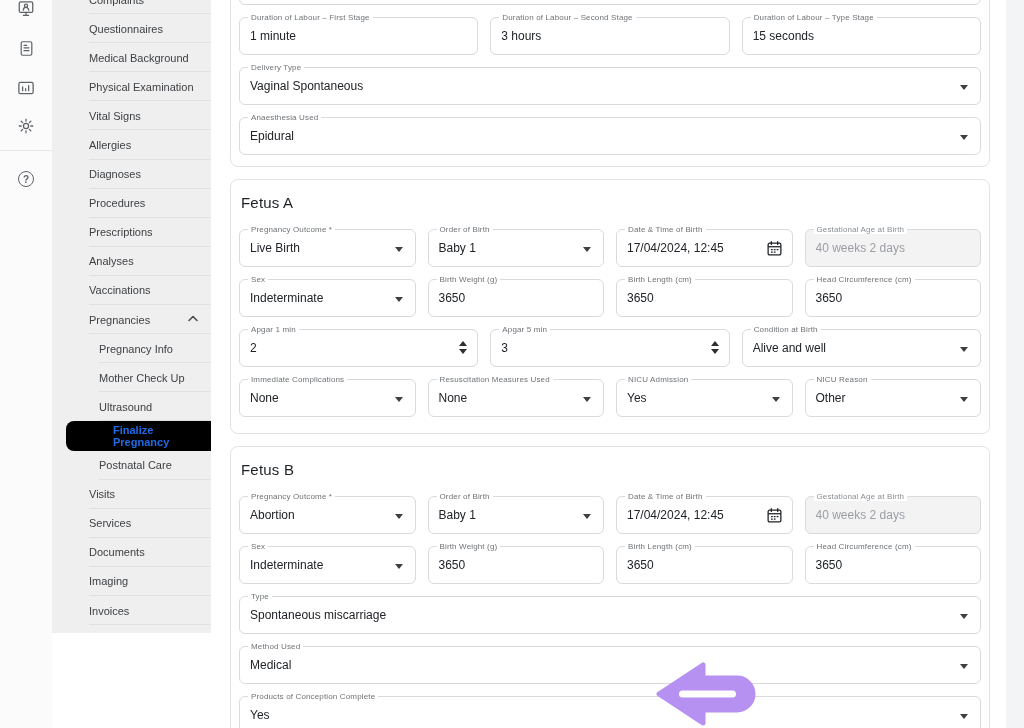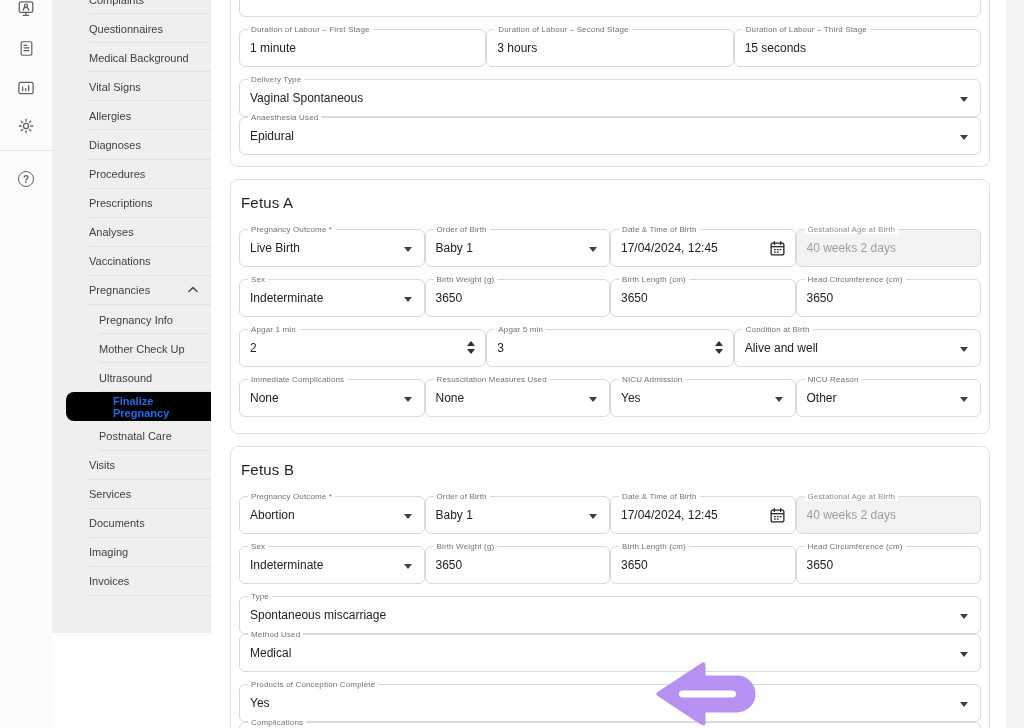--- a/index.html
+++ b/index.html
@@ -31,22 +31,22 @@
   .side-item.active::after{display:none}
   .side-item .chev{position:absolute;right:13px;top:10px}
 
   
   .gutter{position:absolute;right:0;top:0;width:18px;height:728px;background:var(--gutter);z-index:1}
   .form-col{position:absolute;left:230px;top:-44px;width:760px}
   .form-sections{display:flex;flex-direction:column;gap:12px}
   .card{background:#fff;border:1px solid var(--card-border);border-radius:8px;padding:10px 8px 11px 8px}
   .card.titled{padding:14px 8px 16px 8px}
   .card-title{font-size:15px;font-weight:400;color:#1d2125;margin:0 2px 18px 2px;letter-spacing:.2px}
-  .frow{display:grid;margin-top:12px}
-  .frow:first-of-type{margin-top:12px}
+  .frow{display:grid;gap:12px;margin-top:12px}
+  .frow:first-of-type{margin-top:0}
   .cols2{grid-template-columns:repeat(1,1fr)} .cols3{grid-template-columns:repeat(3,1fr)} .cols4{grid-template-columns:repeat(4,1fr)}
   .field{position:relative;height:38px;border:1px solid var(--field-border);border-radius:6px;background:#fff;
          display:flex;align-items:center;padding:0 26px 0 10px;cursor:text}
   .field .flabel{position:absolute;top:-5px;left:8px;background:#fff;padding:0 3px;font-size:8px;color:var(--label);white-space:nowrap;letter-spacing:.15px}
   .field .fvalue{font-size:12px;color:var(--value);white-space:nowrap;overflow:hidden}
   .field.select,.field.date,.field.stepper{cursor:pointer}
   .field.disabled{background:var(--disabled-bg);cursor:default}
   .field.disabled .fvalue{color:var(--disabled-text)}
   .field.disabled .flabel{color:#8a8f94}
   .caret{position:absolute;right:12px;top:17px;width:0;height:0;border-left:4.5px solid transparent;border-right:4.5px solid transparent;border-top:5px solid #3c4043}
@@ -105,20 +105,23 @@
       <div class="side-item">
         <span>Complaints</span>
       </div>
       <div class="side-item">
         <span>Questionnaires</span>
       </div>
       <div class="side-item">
         <span>Medical Background</span>
       </div>
       <div class="side-item">
+        <span>Physical Examination</span>
+      </div>
+      <div class="side-item">
         <span>Vital Signs</span>
       </div>
       <div class="side-item">
         <span>Allergies</span>
       </div>
       <div class="side-item">
         <span>Diagnoses</span>
       </div>
       <div class="side-item">
         <span>Procedures</span>
@@ -182,21 +185,21 @@
         <div class="frow cols3">
           <div class="field text">
             <span class="flabel">Duration of Labour – First Stage</span>
             <span class="fvalue">1 minute</span>
           </div>
           <div class="field text">
             <span class="flabel">Duration of Labour – Second Stage</span>
             <span class="fvalue">3 hours</span>
           </div>
           <div class="field text">
-            <span class="flabel">Duration of Labour – Third Stage</span>
+            <span class="flabel">Duration of Labour – Type Stage</span>
             <span class="fvalue">15 seconds</span>
           </div>
         </div>
         <div class="frow cols2">
           <div class="field select">
             <span class="flabel">Delivery Type</span>
             <span class="fvalue">Vaginal Spontaneous</span>
             <span class="caret"></span>
           </div>
           <div class="field select">

